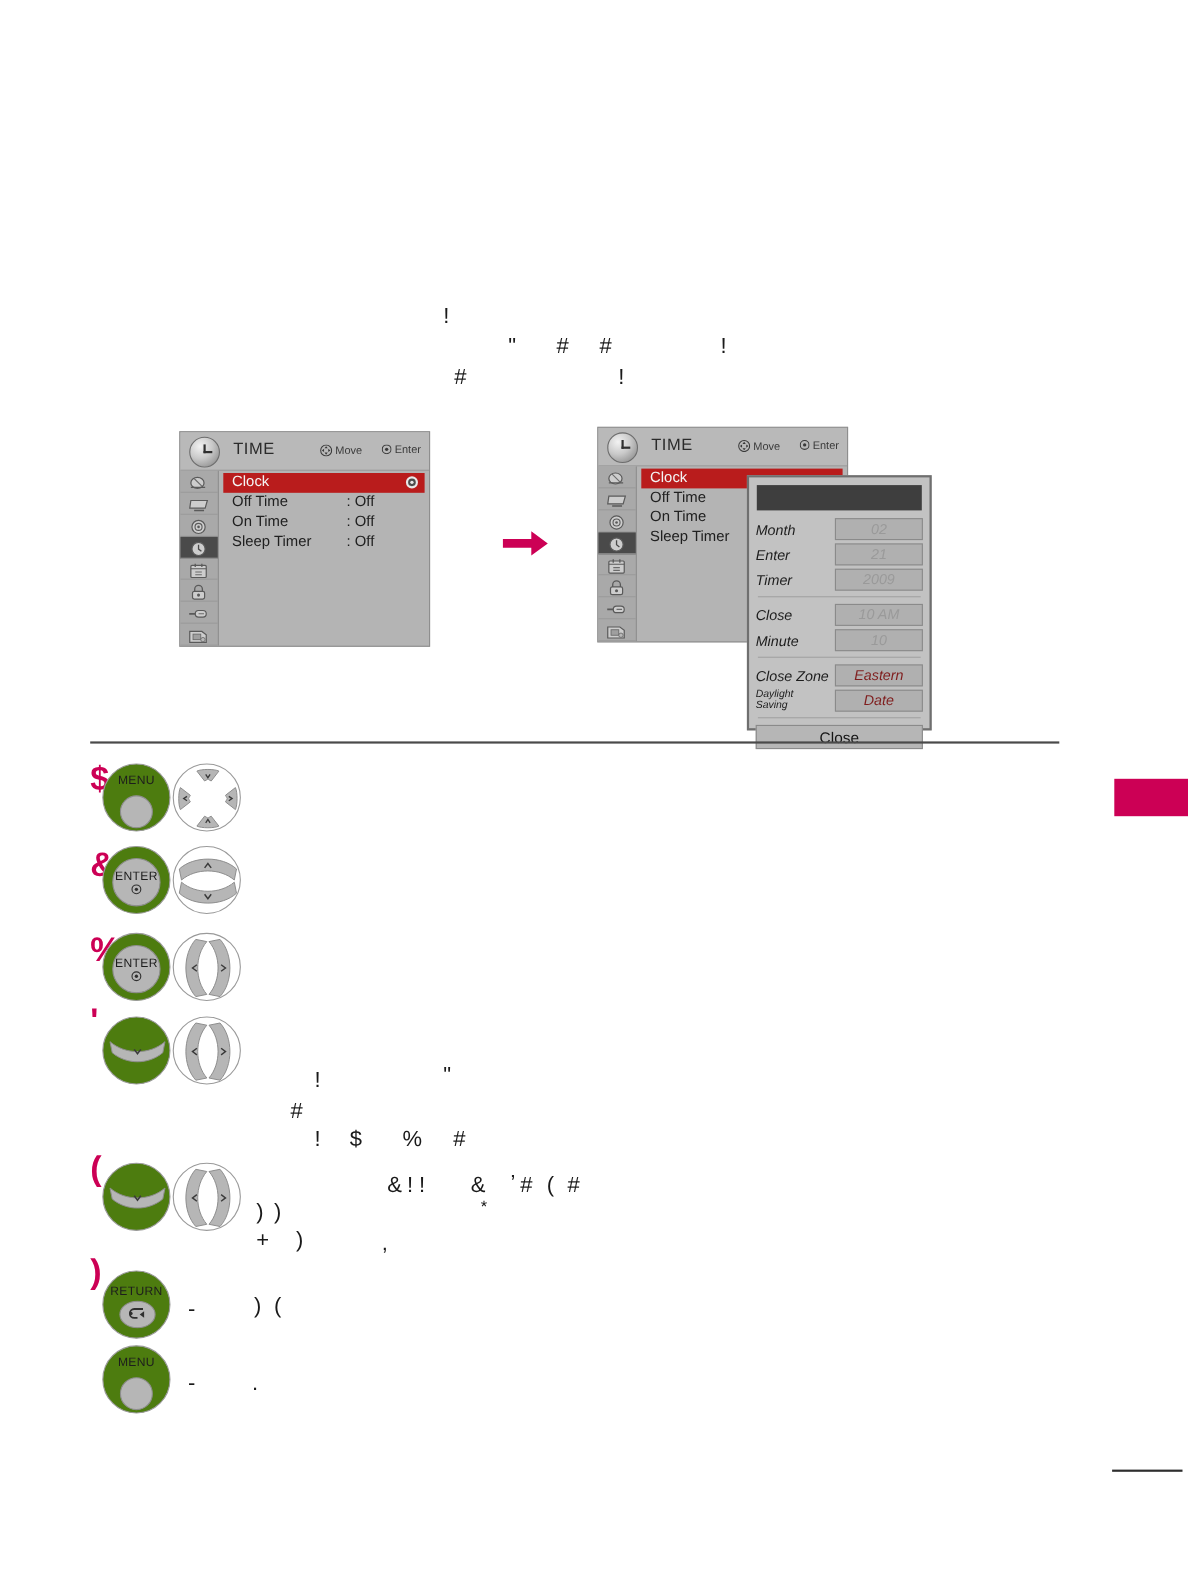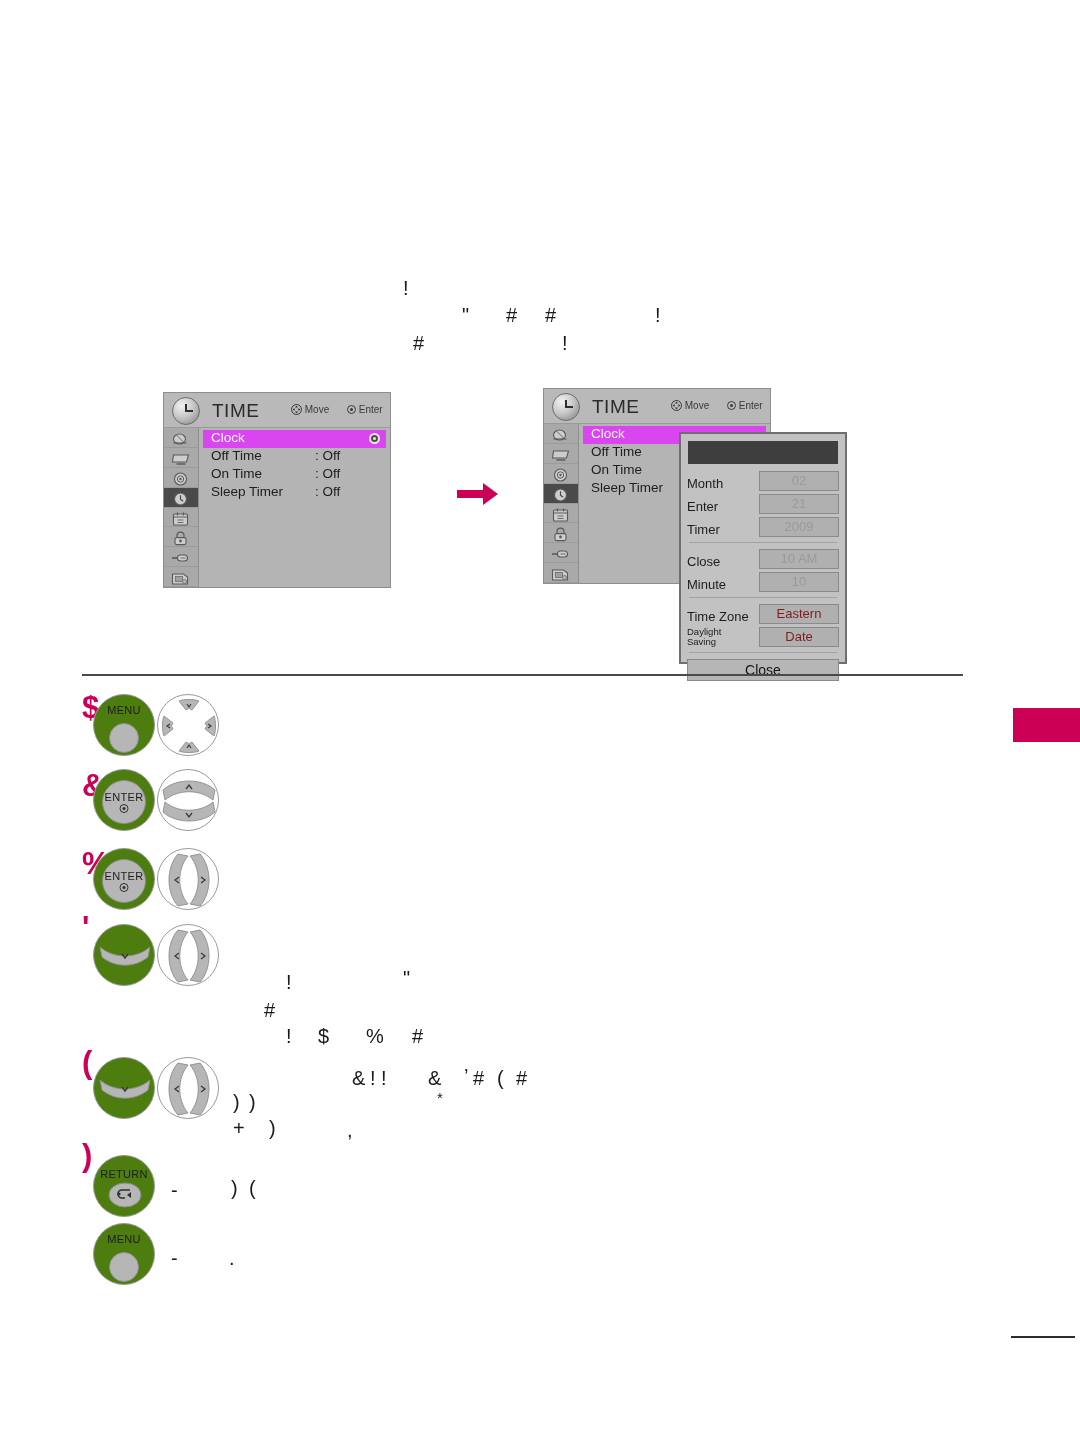--- a/index.html
+++ b/index.html
@@ -12,21 +12,21 @@
   .glyph{color:#1a1a1a;font-size:20px;line-height:1;white-space:pre;
          font-family:"Liberation Sans","DejaVu Sans",sans-serif;}
   .marker{color:#cc0055;font-size:31px;font-weight:bold;line-height:1;
           font-family:"Liberation Sans","DejaVu Sans",sans-serif;}
 
   
   .osd{position:absolute;background:#b4b4b4;border:1px solid #8e8e8e;
        box-sizing:border-box;}
   .osd-head{position:relative;height:34px;background:#b9b9b9;
             border-bottom:1px solid #9a9a9a;}
-  .osd-title{position:absolute;left:48px;top:7px;font-size:19px;color:#2b2b2b;
+  .osd-title{position:absolute;left:48px;top:7px;font-size:15px;color:#2b2b2b;
              letter-spacing:.5px;}
   .osd-hint{position:absolute;top:11px;font-size:10px;color:#3a3a3a;}
   .clockface{position:absolute;left:8px;top:4px;width:26px;height:26px;
              border-radius:50%;
              background:radial-gradient(circle at 34% 30%,#f2f2f2 0%,#c9c9c9 45%,#7d7d7d 100%);
              border:1px solid #6d6d6d;}
   .clockface:before,.clockface:after{content:"";position:absolute;background:#2f2f2f;}
   .clockface:before{left:12px;top:6px;width:1.5px;height:8px;}
   .clockface:after{left:12px;top:12px;width:8px;height:1.5px;}
 
@@ -34,33 +34,33 @@
   .railcol{width:34px;background:#a9a9a9;border-right:1px solid #8e8e8e;
            display:flex;flex-direction:column;}
   .railitem{height:22px;border-bottom:1px solid #9b9b9b;position:relative;}
   .railitem.on{background:#4a4a4a;}
   .ico{position:absolute;left:6px;top:3px;width:21px;height:16px;}
 
   .menucol{flex:1;position:relative;padding-top:2px;}
   .row{height:18px;position:relative;margin:0 4px;}
   .row .lbl{position:absolute;left:8px;top:0;font-size:13.5px;color:#202020;}
   .row .val{position:absolute;left:112px;top:0;font-size:13.5px;color:#202020;}
-  .row.sel{background:#d946ef;text-align:center;}
+  .row.sel{background:#b91c1c;text-align:center;}
   .row.sel .lbl{color:#f4f4f4;}
   .radio{position:absolute;right:6px;top:3px;width:11px;height:11px;
          border-radius:50%;border:2px solid #e9e9e9;box-sizing:border-box;
          background:#4d4d4d;}
   .radio:after{content:"";position:absolute;left:2px;top:2px;width:3px;height:3px;
                border-radius:50%;background:#e9e9e9;}
 
   
   .dlg{position:absolute;background:#c2c2c2;border:2px solid #6f6f6f;
        box-sizing:border-box;padding:6px;}
   .dlg-bar{height:23px;background:#3e3e3e;margin:1px 1px 7px 1px;}
-  .drow{display:flex;align-items:flex-end;height:20px;margin-bottom:3px;}
+  .drow{display:flex;align-items:center;height:20px;margin-bottom:3px;font-style:italic;}
   .drow .dl{width:72px;font-size:13px;color:#1d1d1d;}
   .drow .dl.two{font-size:9.5px;line-height:10px;}
   .dfield{flex:1;height:20px;background:#b0b0b0;border:1px solid #8a8a8a;
           box-sizing:border-box;text-align:center;font-size:13px;
           line-height:18px;color:#9a9a9a;}
   .dfield.on{color:#7f1d1d;}
   .dsep{height:1px;background:#a2a2a2;margin:5px 2px 6px 2px;}
   .dclose{height:22px;background:#b6b6b6;border:1px solid #8a8a8a;
           box-sizing:border-box;text-align:center;font-size:14px;
           line-height:20px;color:#141414;}
@@ -325,21 +325,21 @@
         <div class="dfield">10 AM</div>
       </div>
       <div class="drow">
         <div class="dl">Minute</div>
         <div class="dfield">10</div>
       </div>
     </div>
   <div class="dsep"></div>
   <div id="dlg-zone">
       <div class="drow">
-        <div class="dl">Time Zone</div>
+        <div class="dl">Close Zone</div>
         <div class="dfield on">Eastern</div>
       </div>
       <div class="drow">
         <div class="dl two">Daylight<br>Saving</div>
         <div class="dfield on">Date</div>
       </div>
     </div>
   <div class="dsep"></div>
   <div class="dclose">Close</div>
 </div>

